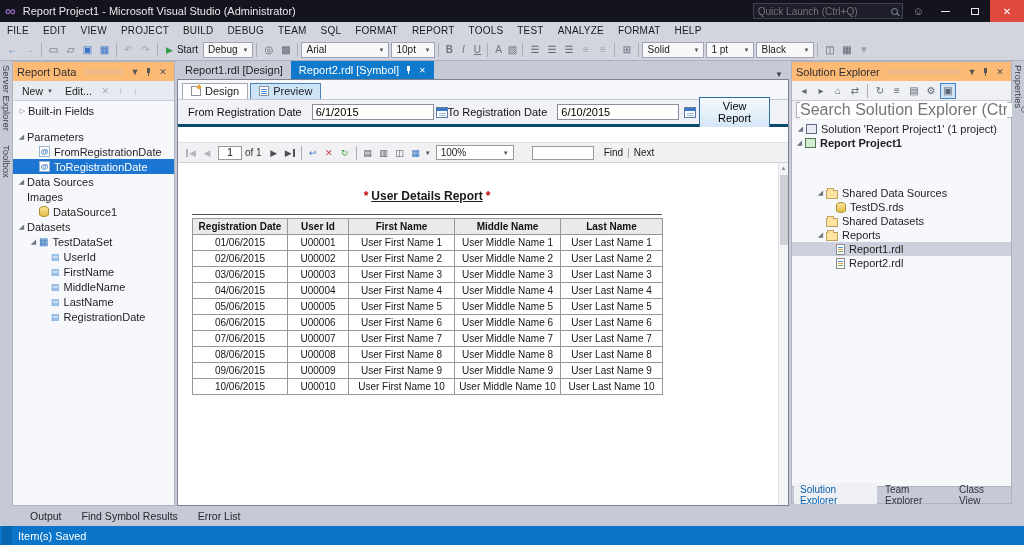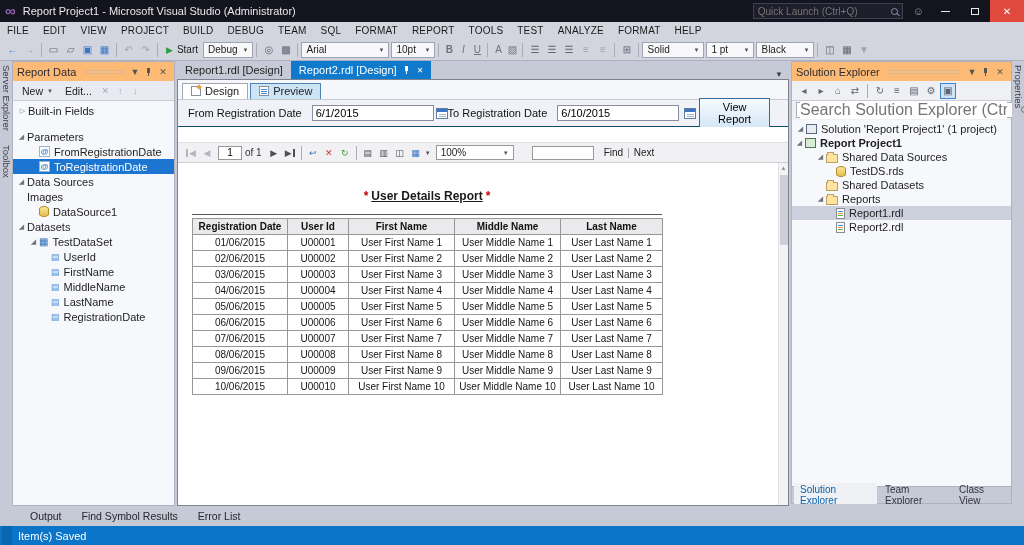--- a/index.html
+++ b/index.html
@@ -90,21 +90,21 @@
   .doc-tab-overflow { margin-left:auto; color:#3c3f48; font-size:8px; padding:0 6px; }
 
   .designer { flex:1; display:flex; flex-direction:column; background:#fff; border:1px solid #7e8190; min-height:0; position:relative; }
   .dp-row { height:20px; background:#f6f7fa; border-bottom:1px solid #c5c9d2; display:flex; align-items:flex-end; padding-left:4px; gap:2px; }
   .dp-tab { display:flex; align-items:center; gap:4px; font-size:11px; padding:1px 8px 2px; border:1px solid #a3a7b3; border-bottom:none; background:#fff; color:#1e1e1e; }
   .dp-tab.active { background:#cde3f6; border-color:#4c82b8; }
   .dp-ic { width:10px; height:10px; border:1px solid #8a8f9c; background:#fff; position:relative; flex:none; }
   .dp-ic.design::after { content:""; position:absolute; right:-1px; top:-2px; width:4px; height:4px; background:#e2a33d; transform:rotate(45deg); }
   .dp-ic.preview::after { content:""; position:absolute; left:1px; top:2px; width:6px; height:1px; background:#4a90d9; box-shadow:0 2px 0 #4a90d9, 0 4px 0 #4a90d9; }
 
-  .param-bar { height:27px; background:#f0f2f7; border-bottom:1px solid #0c4a6e; display:flex; align-items:center; padding:0 10px; }
+  .param-bar { height:27px; background:#f0f2f7; border-bottom:3px solid #0c4a6e; display:flex; align-items:center; padding:0 10px; }
   .param-group { display:flex; align-items:center; width:44%; }
   .param-label { font-size:11px; color:#111; margin-right:10px; white-space:nowrap; }
   .param-input { width:122px; height:16px; border:1px solid #8a8d9c; font-size:11px; font-family:inherit; padding:0 3px; background:#fff; }
   .cal-btn { width:18px; height:16px; display:flex; align-items:center; justify-content:center; margin-left:2px; }
   .cal-ic { width:12px; height:11px; border:1px solid #5a7ca6; background:#fff; position:relative; }
   .cal-ic::before { content:""; position:absolute; left:0; top:0; right:0; height:3px; background:#3a76c4; }
   .cal-ic::after { content:""; position:absolute; left:2px; top:5px; width:7px; height:1px; background:#9db4cc; box-shadow:0 2px 0 #9db4cc; }
   .view-report-btn { margin-left:auto; margin-right:8px; padding:2px 9px 3px; font-size:11px; color:#000; background:linear-gradient(#f5fafe,#d4e6f6); border:1px solid #2d6da3; }
 
   .viewer-gap { height:15px; background:#fff; }
@@ -364,21 +364,21 @@
             </div>
           </div>
       </div>
 
       <div class="center-col">
         <div class="doc-tab-bar">
             <div class="doc-tab">
               <span>Report1.rdl [Design]</span>
             </div>
             <div class="doc-tab active">
-              <span>Report2.rdl [Design]</span>
+              <span>Report2.rdl [Symbol]</span>
               <span class="pin-icon"></span>
               <span class="tab-close">✕</span>
             </div>
             <span class="doc-tab-overflow">▼</span>
           </div>
         <div class="designer">
           <div class="dp-row">
               <div class="dp-tab">
                 <span class="dp-ic design"></span>
                 <span>Design</span>
@@ -585,21 +585,21 @@
           <div class="tree-row" style="padding-left: 3px;">
             <span class="tree-arrow">◢</span>
             <span class="tree-ic ic-solution"></span>
             <span class="tree-label">Solution 'Report Project1' (1 project)</span>
           </div>
           <div class="tree-row" style="padding-left: 2px;">
             <span class="tree-arrow">◢</span>
             <span class="tree-ic ic-project"></span>
             <span class="tree-label bold">Report Project1</span>
           </div>
-          <div class="tree-row" style="padding-left: 23px;">
+          <div class="tree-row" style="padding-left: 23px; margin-top: 36px;">
             <span class="tree-arrow">◢</span>
             <span class="tree-ic ic-folder"></span>
             <span class="tree-label">Shared Data Sources</span>
           </div>
           <div class="tree-row" style="padding-left: 33px;">
             <span class="tree-arrow"></span>
             <span class="tree-ic ic-datasource"></span>
             <span class="tree-label">TestDS.rds</span>
           </div>
           <div class="tree-row" style="padding-left: 23px;">

